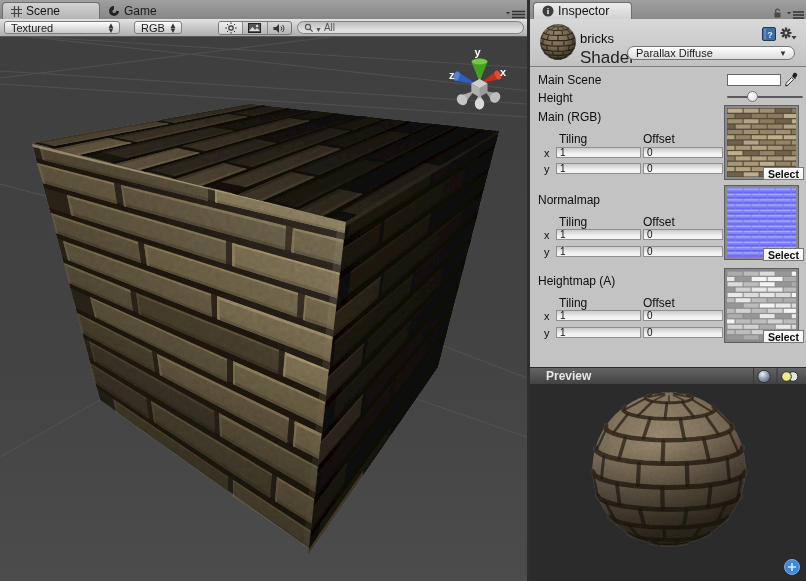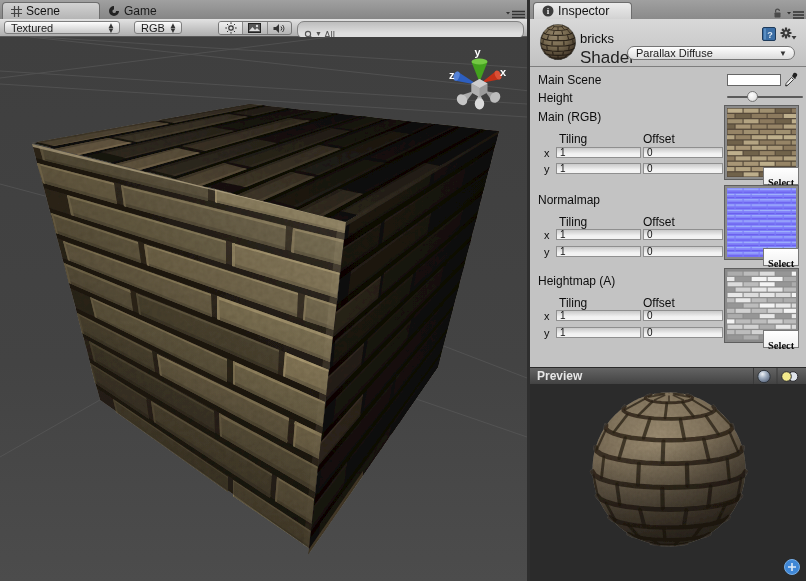--- a/index.html
+++ b/index.html
@@ -14,22 +14,22 @@
  background:linear-gradient(#fdfdfd,#c9c9c9);font-size:11px;color:#1a1a1a;display:flex;align-items:center;padding:0 6px}
 .updn{position:absolute;right:4px;top:1px;font-size:8px;color:#333;line-height:5px}
 #viewport{left:0;top:37px;width:527px;height:544px;background:linear-gradient(#3f3f3f,#434343 60%,#4c4c4c);overflow:hidden}
 #divider{left:527px;top:0;width:3px;height:581px;background:#2e2e2e}
 #inspector{left:530px;top:0;width:276px;height:581px;background:#c3c3c3}
 #itabstrip{left:530px;top:0;width:276px;height:19px;background:linear-gradient(#a0a0a0,#8a8a8a)}
 #ihead{left:530px;top:19px;width:312px;height:48px;background:linear-gradient(#d8d8d8,#c2c2c2);border-bottom:1px solid #7e7e7e}
 .lbl{position:absolute;font-size:12px;color:#0d0d0d}
 .inp{position:absolute;height:11px;border:1px solid #8f8f8f;background:linear-gradient(#c9c9c9,#f3f3f3 65%);font-size:10px;color:#111;padding:0 3px;line-height:10px}
 .thumb{position:absolute;width:73px;height:73px;border:2px solid #8a8a8a;outline:1px solid #5e5e5e}
-.sel{position:absolute;background:linear-gradient(#ffffff,#f0f0f0);color:#0a0a0a;font-size:10.5px;font-weight:bold;padding:8px 4px;height:13px;line-height:13px;border:1px solid #777;font-family:Liberation Serif, serif}
-#pvhead{left:530px;top:367px;width:276px;height:19px;background:linear-gradient(#646464,#3e3e3e);border-top:1px solid #2a2a2a;color:#e6e6e6;font-size:12px;font-weight:bold;line-height:17px;padding-left:7px}
+.sel{position:absolute;background:linear-gradient(#ffffff,#f0f0f0);color:#0a0a0a;font-size:10.5px;font-weight:bold;padding:0 4px;height:13px;line-height:13px;border:1px solid #777;font-family:Liberation Sans, sans-serif}
+#pvhead{left:530px;top:367px;width:276px;height:19px;background:linear-gradient(#646464,#3e3e3e);border-top:1px solid #2a2a2a;color:#e6e6e6;font-size:12px;font-weight:bold;line-height:17px;padding-left:16px}
 #pvbody{left:530px;top:384px;width:276px;height:197px;background:#2b2b2b}
 </style></head><body>
 
 <div id="scene" class="abs">
  <div id="tabstrip" class="abs">
   <div class="tab" style="left:2px;width:98px">
    <svg width="11" height="11" style="margin-right:4px" viewBox="0 0 11 11">
           <g stroke="#444" stroke-width="1.2" fill="none">
             <path d="M3.5 0 V11 M7.5 0 V11 M0 3.5 H11 M0 7.5 H11"></path>
           </g>
@@ -66,21 +66,21 @@
         </div>
     <div style="flex:1;display:flex;align-items:center;justify-content:center">
       <svg width="13" height="11" viewBox="0 0 13 11">
             <path d="M0.5 4 H3 L6 1 V10 L3 7 H0.5 Z" fill="#333"></path>
             <g fill="none" stroke="#333" stroke-width="1">
               <path d="M8 3.5 A3 3 0 0 1 8 7.5 M9.5 2 A5 5 0 0 1 9.5 9"></path>
             </g>
           </svg>
         </div>
   </div>
-  <div class="abs" style="left:297px;top:2px;width:227px;height:13px;border:1px solid #828282;border-radius:7px;background:linear-gradient(#bdbdbd,#dedede 70%);display:flex;align-items:flex-start;padding:8px 6px;font-size:10px;color:#555">
+  <div class="abs" style="left:297px;top:2px;width:227px;height:13px;border:1px solid #828282;border-radius:7px;background:linear-gradient(#bdbdbd,#dedede 70%);display:flex;align-items:flex-end;padding:0 6px;font-size:10px;color:#555">
     <svg width="10" height="10" viewBox="0 0 10 10" style="margin-right:1px">
           <circle cx="4" cy="4" r="2.6" fill="none" stroke="#555" stroke-width="1.1"></circle>
           <path d="M6 6 L8.6 8.6" stroke="#555" stroke-width="1.2"></path>
         </svg><span style="font-size:7px;color:#555;margin-right:2px">▼</span>All</div>
  </div>
  <div id="viewport" class="abs">
   <svg width="527" height="544" viewBox="0 37 527 544" style="display:block">
    <g stroke="#5e5e5e" stroke-width="1" opacity="0.55">
     <line x1="0" y1="71" x2="527" y2="104"></line>
     <line x1="0" y1="84" x2="527" y2="117"></line>

